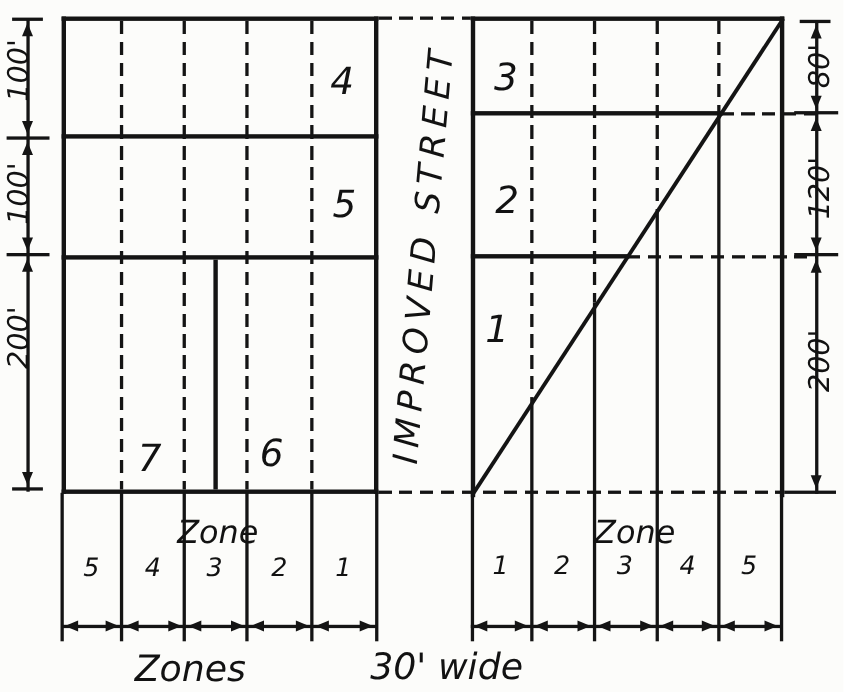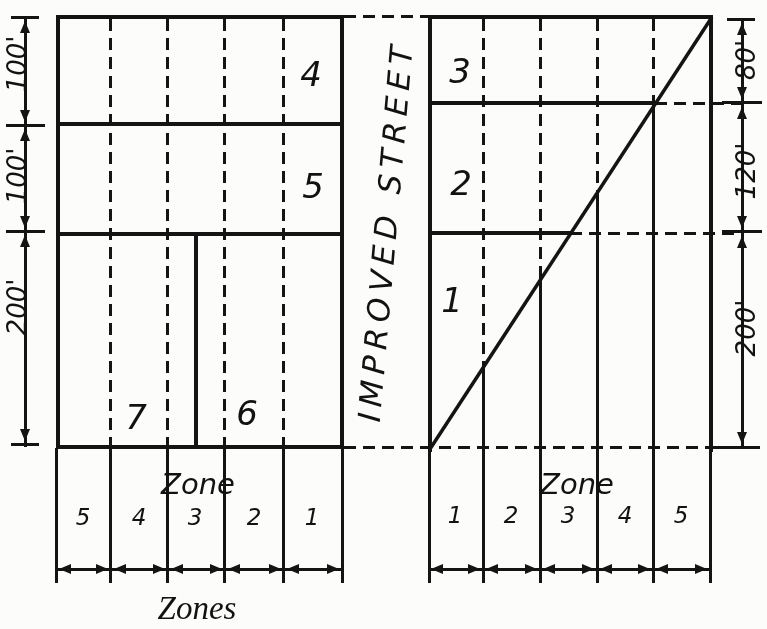--- a/index.html
+++ b/index.html
@@ -158,15 +158,16 @@
     <div class="tL" style="left:656px;top:564px;"></div>
       <div class="tR" style="left:695px;top:564px;"></div>
     <div class="txt zhead" style="left:577px;top:484px;">Zone</div>
     <div class="txt znum" style="left:455px;top:515px;">1</div>
     <div class="txt znum" style="left:511px;top:515px;">2</div>
     <div class="txt znum" style="left:568px;top:515px;">3</div>
     <div class="txt znum" style="left:625px;top:515px;">4</div>
     <div class="txt znum" style="left:681px;top:515px;">5</div>
   </div>
 
-  <div class="txt cap" style="left:197px;top:608px;font-family:Liberation Serif, serif;">Zones</div>
+  <div class="txt cap" style="left:173px;top:608px;">Zones</div>
+  <div class="txt cap" style="left:406px;top:606px;">30' wide</div>
 
 </div>
 
 </body></html>

